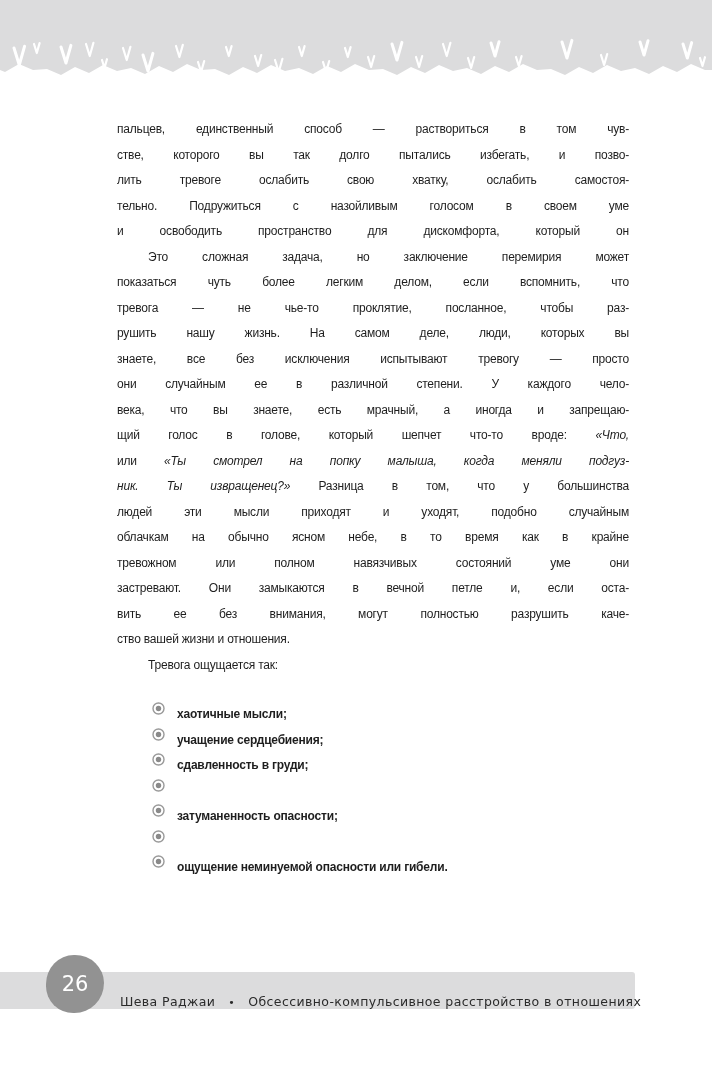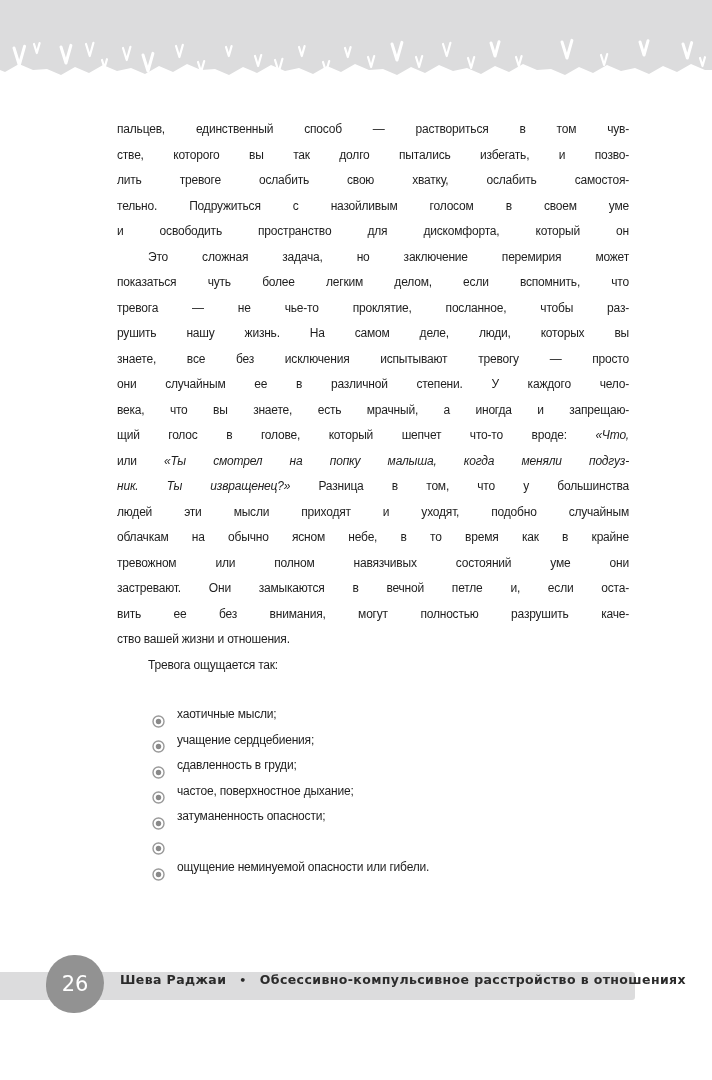--- a/index.html
+++ b/index.html
@@ -32,31 +32,31 @@
     text-align:justify;
     text-align-last:justify;
     text-justify:inter-word;
     white-space:normal;
   }
   .line.last{text-align-last:left;}
   .line.indent{text-indent:31px;}
   .line em{}
   
   .symptom-list{margin-top:24px;}
-  .list-item{display:flex;align-items:flex-end;height:25.5px;}
+  .list-item{display:flex;align-items:flex-start;height:25.5px;font-weight:bold;}
   .bullet{flex:none;margin-left:35px;margin-right:12px;width:13px;height:13px;}
   .bullet circle.ring{fill:none;stroke:var(--bullet_gray);stroke-width:1.4;}
   .bullet circle.dot{fill:#8a8a8a;}
   .item-text{line-height:25.5px;}
   
   .footer-band{
-    position:absolute;left:0;top:972px;width:635px;height:28px;
+    position:absolute;left:0;top:972px;width:635px;height:37px;
     background:var(--band_gray);
     border-radius:0 3px 3px 0;
-    display:flex;align-items:flex-start;font-weight:bold;
+    display:flex;align-items:flex-end;
   }
   .footer-text{
     margin-left:120px;
     font-family:"DejaVu Sans",sans-serif;
     font-size:12.5px;letter-spacing:0.4px;
     color:var(--footer_text_color);
     white-space:nowrap;
   }
   .footer-text .sep{display:inline-block;margin:0 13px;font-size:11px;}
   .page-circle{
@@ -153,21 +153,20 @@
           <circle class="ring" cx="6.5" cy="6.5" r="5.5"></circle>
           <circle class="dot" cx="6.5" cy="6.5" r="2.7"></circle>
         </svg>
         <span class="item-text">сдавленность в груди;</span>
       </div>
       <div class="list-item">
         <svg class="bullet" viewBox="0 0 13 13">
           <circle class="ring" cx="6.5" cy="6.5" r="5.5"></circle>
           <circle class="dot" cx="6.5" cy="6.5" r="2.7"></circle>
         </svg>
-        <span class="item-text">частое, поверхностное дыхание;</span>
       </div>
       <div class="list-item">
         <svg class="bullet" viewBox="0 0 13 13">
           <circle class="ring" cx="6.5" cy="6.5" r="5.5"></circle>
           <circle class="dot" cx="6.5" cy="6.5" r="2.7"></circle>
         </svg>
         <span class="item-text">затуманенность опасности;</span>
       </div>
       <div class="list-item">
         <svg class="bullet" viewBox="0 0 13 13">

